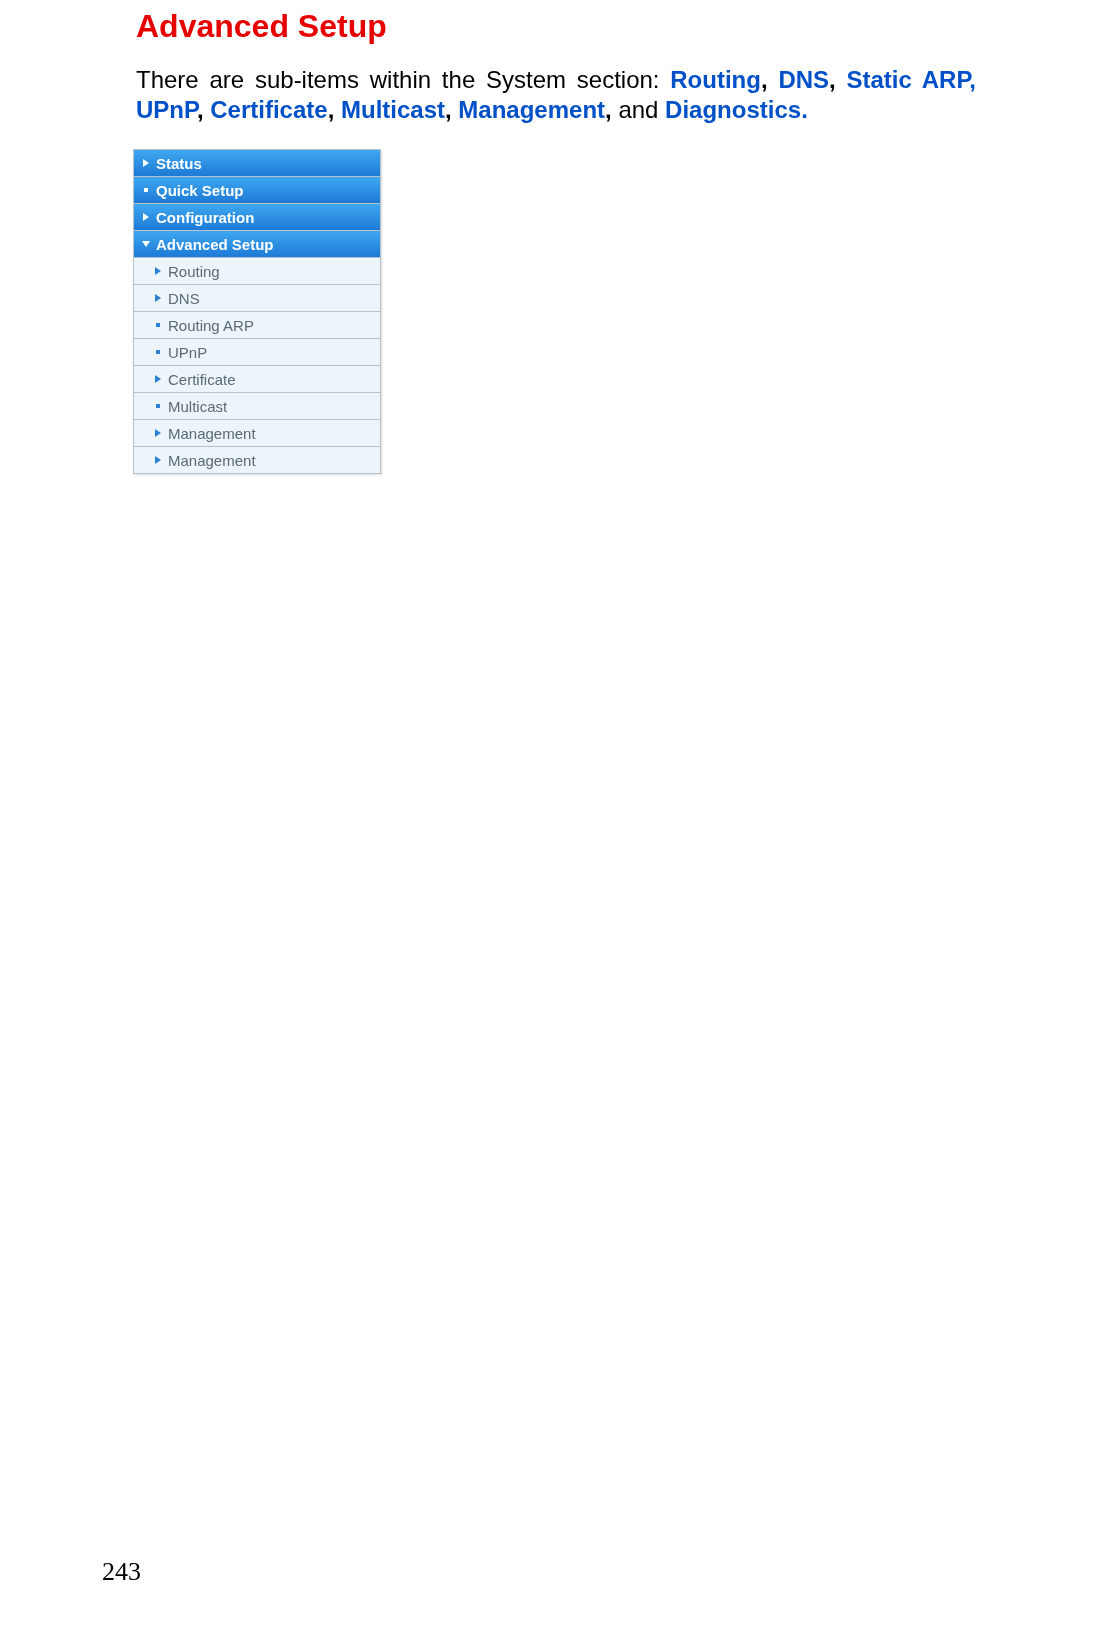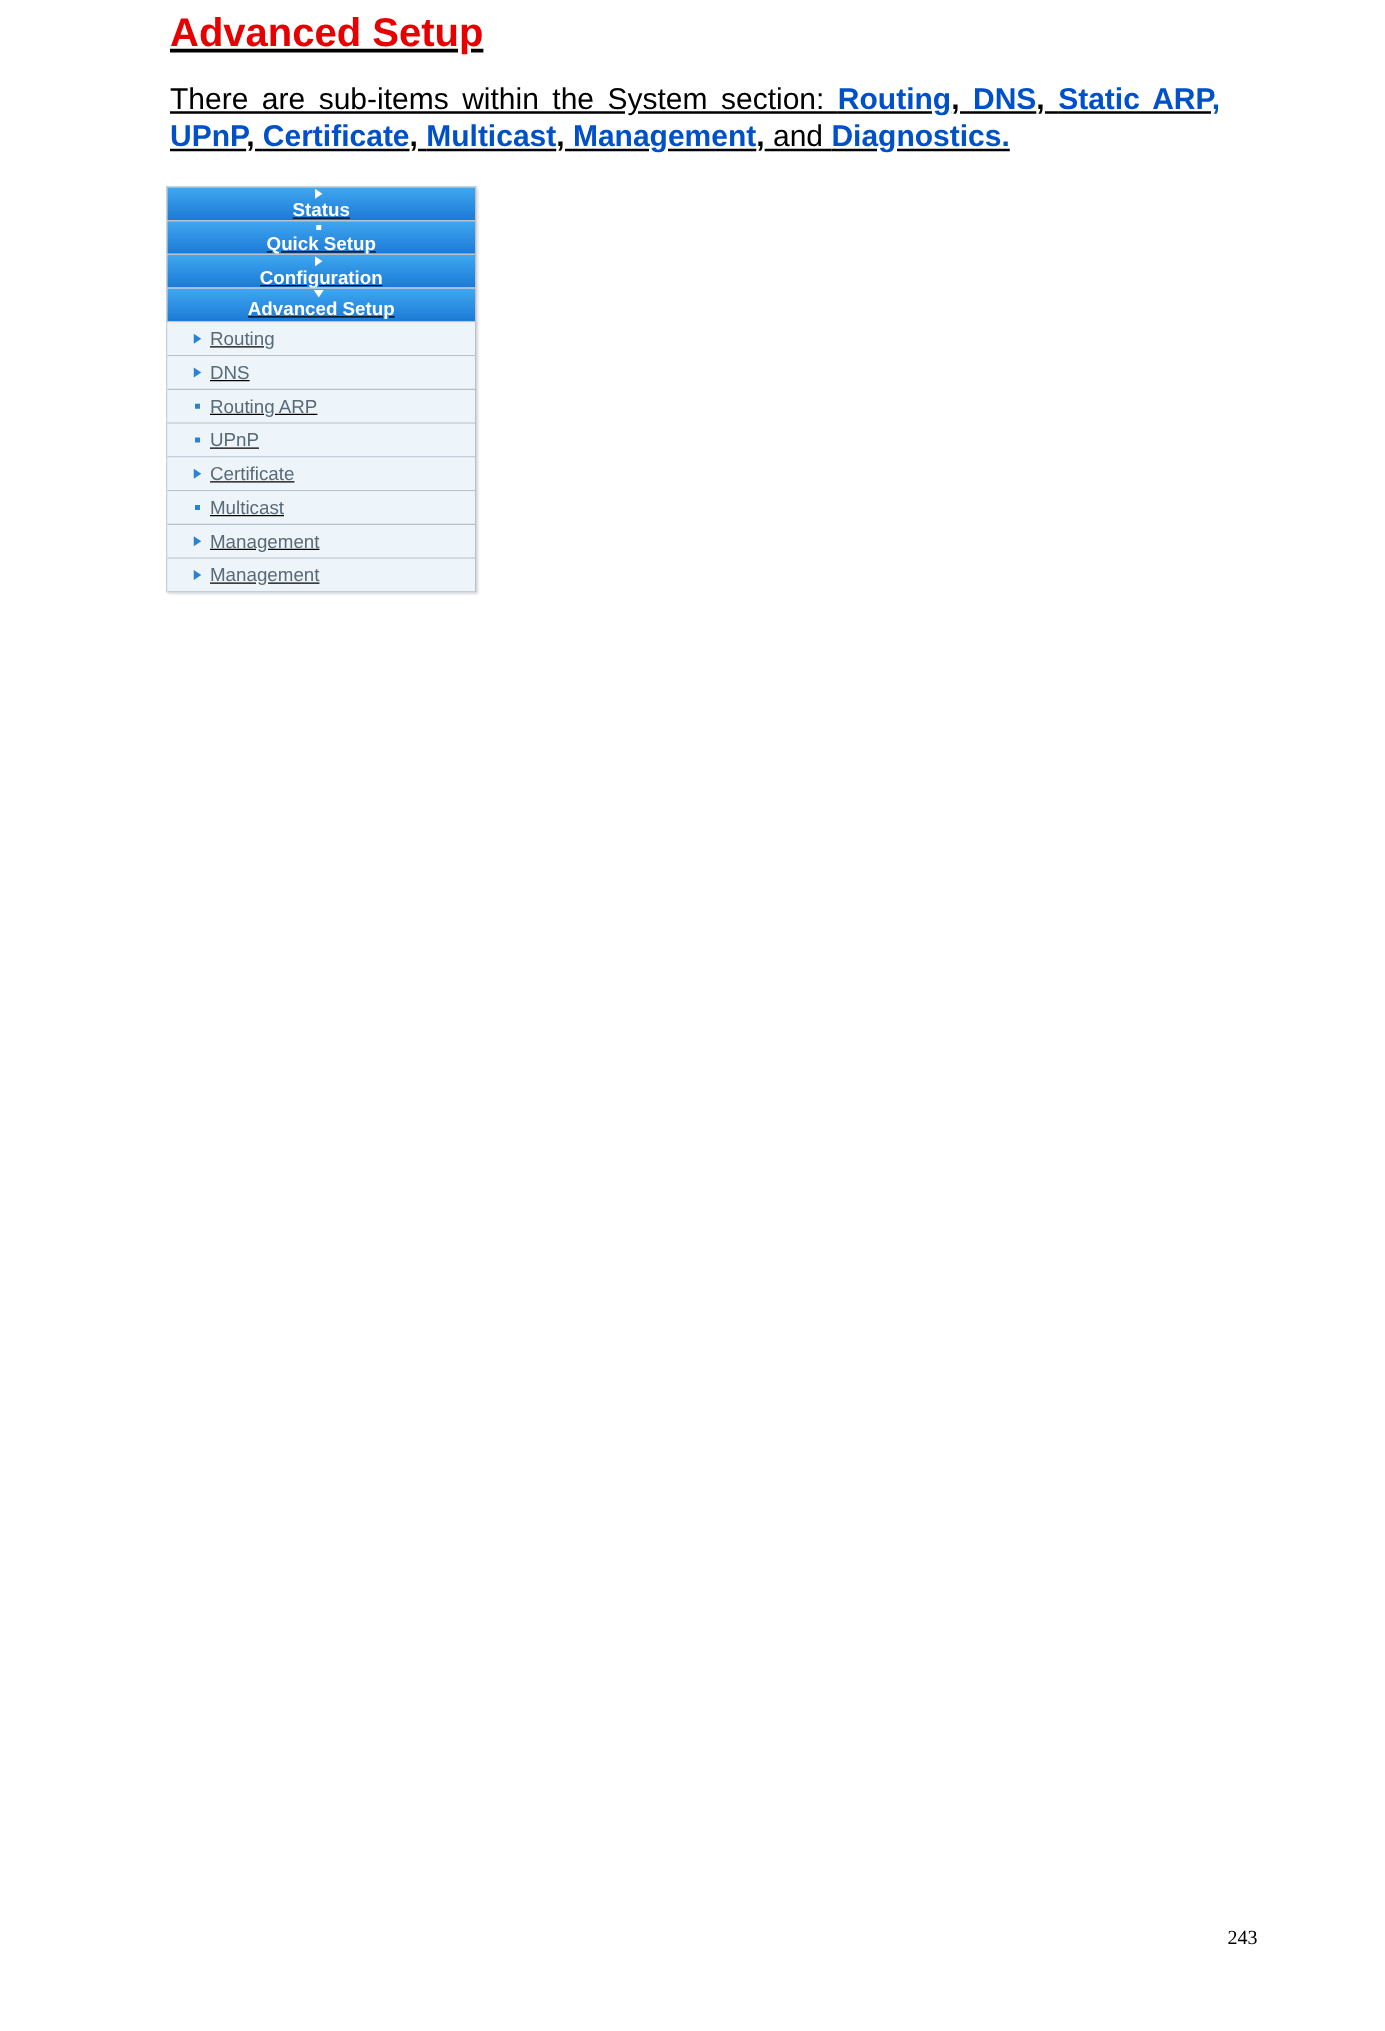--- a/index.html
+++ b/index.html
@@ -8,21 +8,20 @@
     background: #ffffff;
     font-family: Arial, Helvetica, sans-serif;
   }
   .page {
     width: 904px;
     height: 1625px;
     margin: 0 auto;
     position: relative;
     box-sizing: border-box;
     padding: 8px 30px 0 34px;
-    text-decoration: underline;
   }
   .h1 {
     color: #e60000;
     font-size: 32px;
     font-weight: bold;
     margin: 0 0 20px 0;
   }
   .intro {
     font-size: 24px;
     line-height: 1.25;
@@ -46,46 +45,45 @@
     display: flex;
     align-items: center;
     height: 26px;
     padding: 0 6px;
     border-bottom: 1px solid #b8c2cc;
   }
   .top {
     background: linear-gradient(#3fa7f0, #1c7ad6);
     color: #ffffff;
     font-weight: bold;
-    flex-direction: column;
   }
   .sub {
     background: #edf4fa;
     color: #5a6a76;
     padding-left: 18px;
   }
   .nav-row .ico {
     display: inline-flex;
     width: 12px;
     justify-content: center;
     margin-right: 4px;
   }
   .nav-row .txt {
     flex: 1;
     white-space: nowrap;
     overflow: hidden;
   }
   .page-num {
     position: absolute;
-    bottom: 65px;
+    bottom: 38px;
     left: 0;
     width: 100%;
-    text-align: right;
+    text-align: left;
     font-family: "Times New Roman", serif;
-    font-size: 16px;
+    font-size: 26px;
   }
   svg { display: block; }
 </style>
 </head>
 <body>
 
 <div class="page">
 
   <h1 class="h1">Advanced Setup</h1>
 

